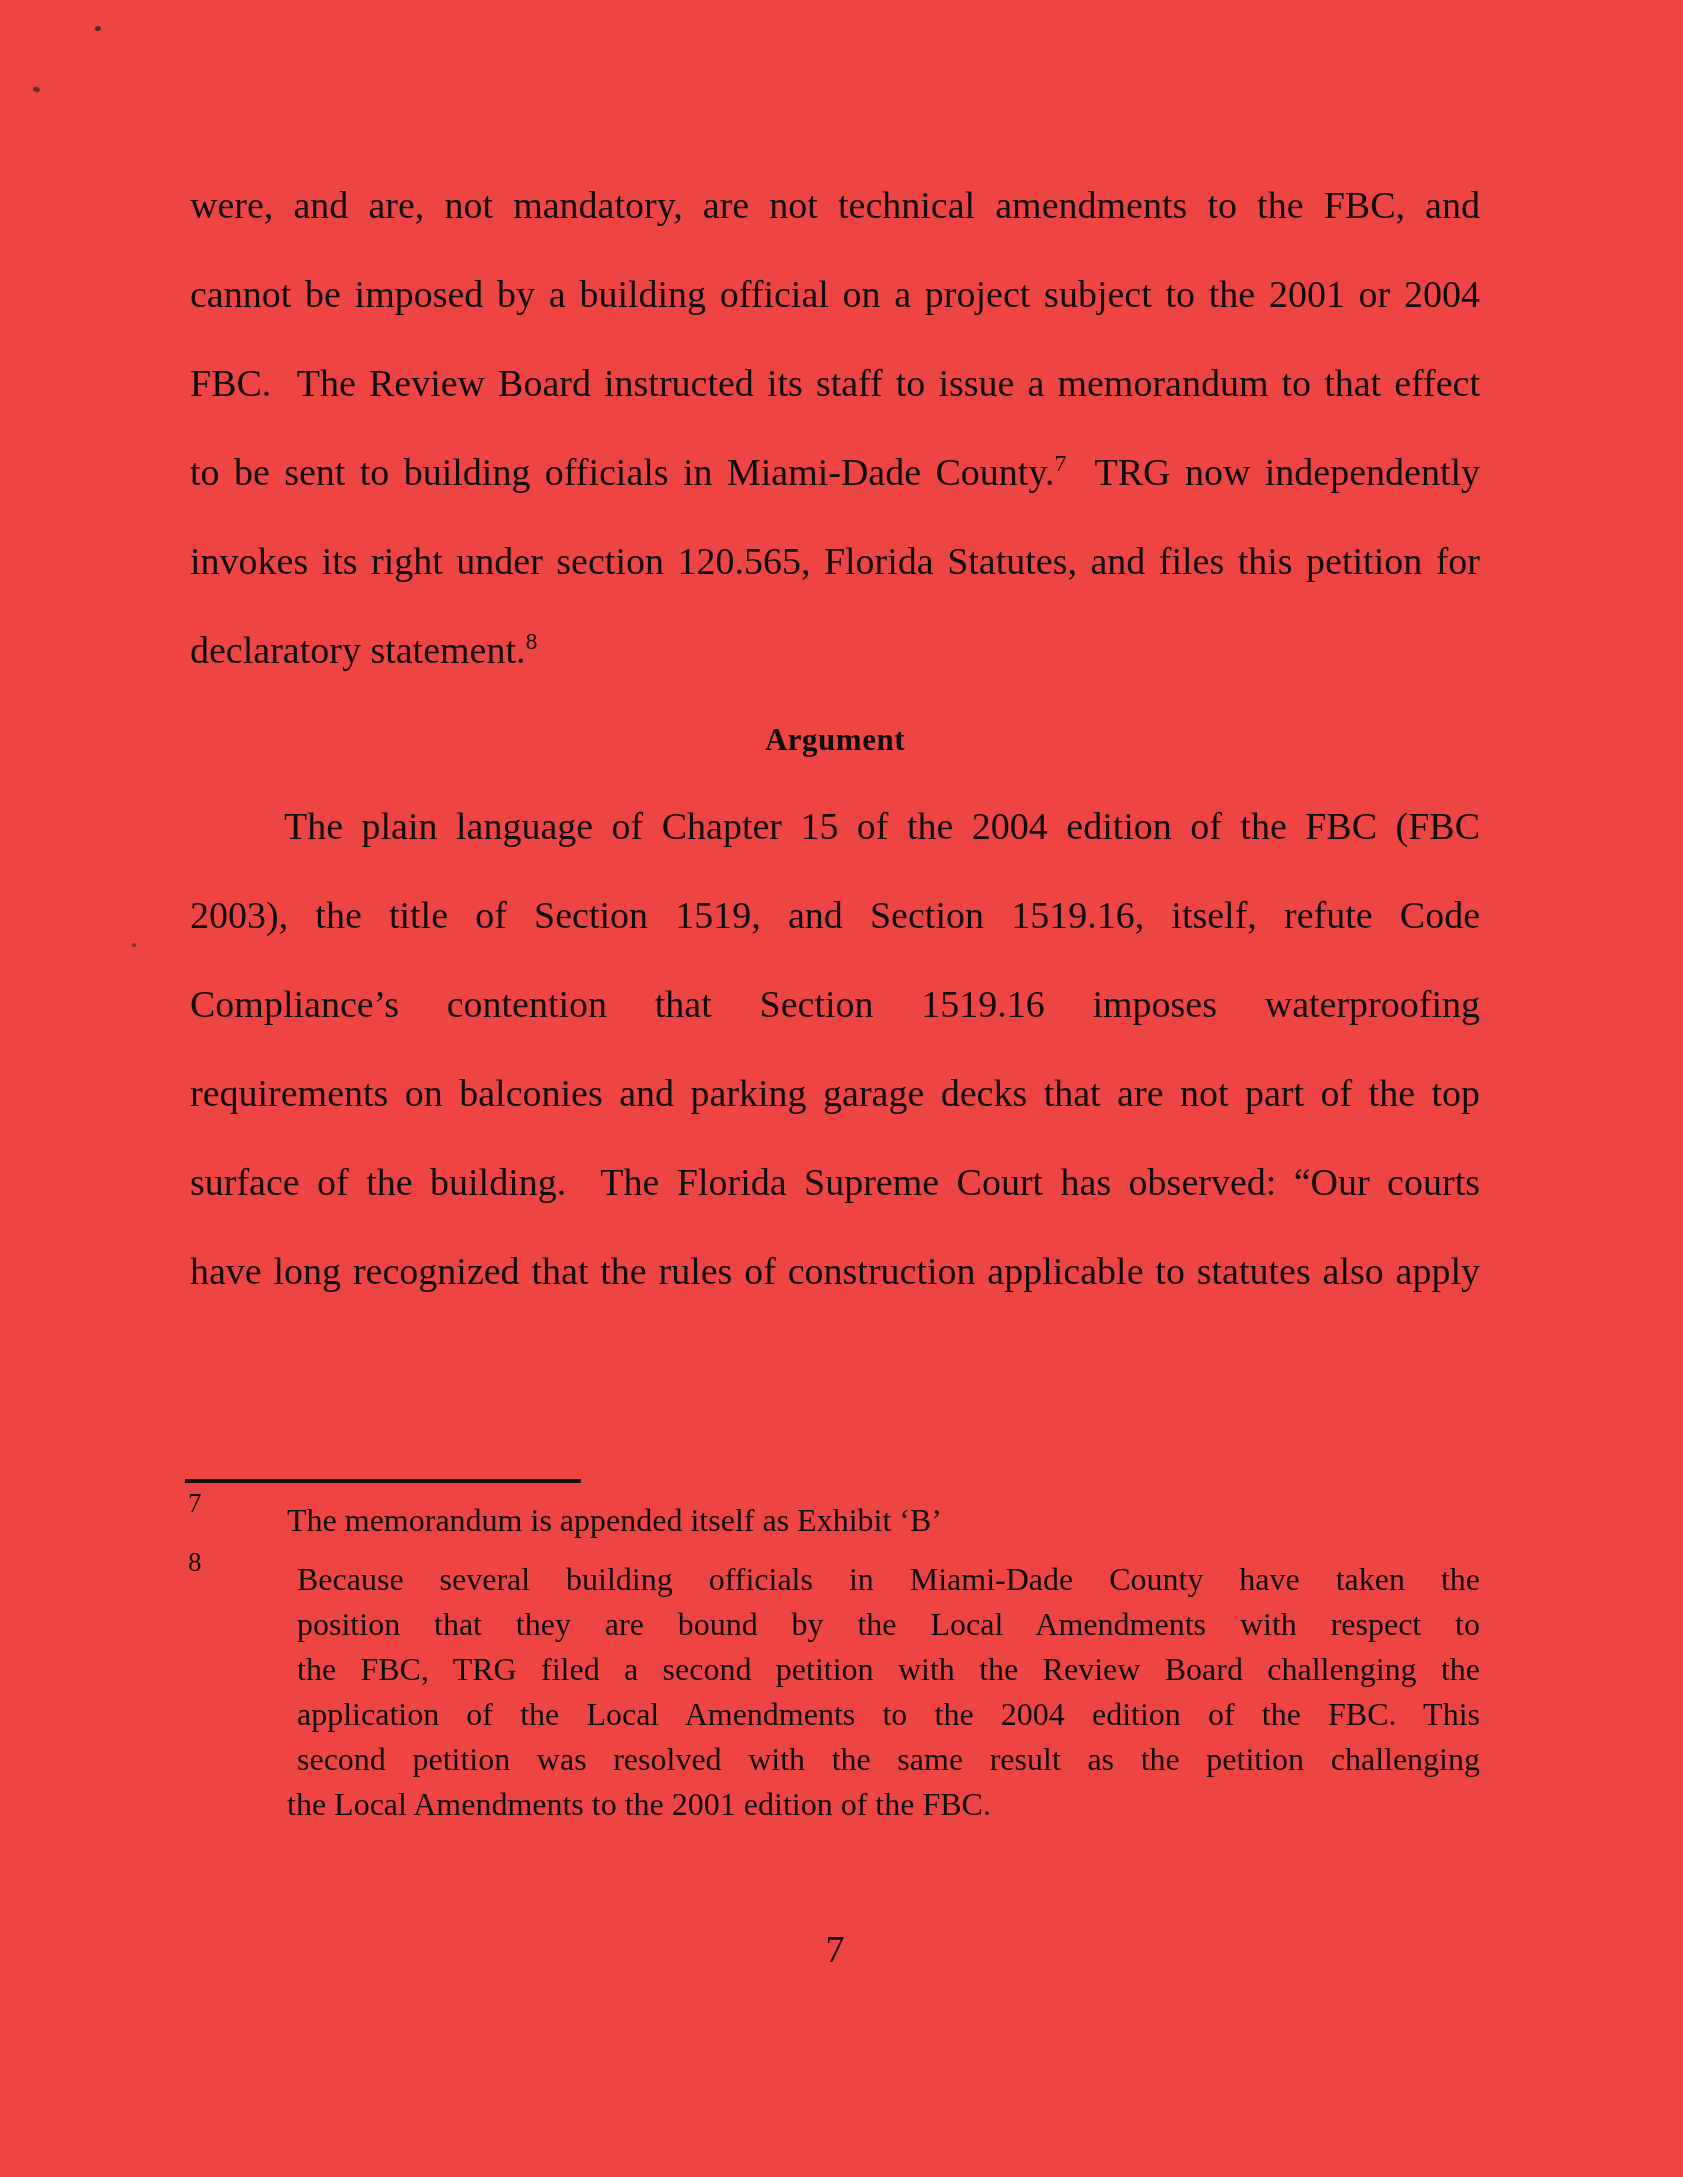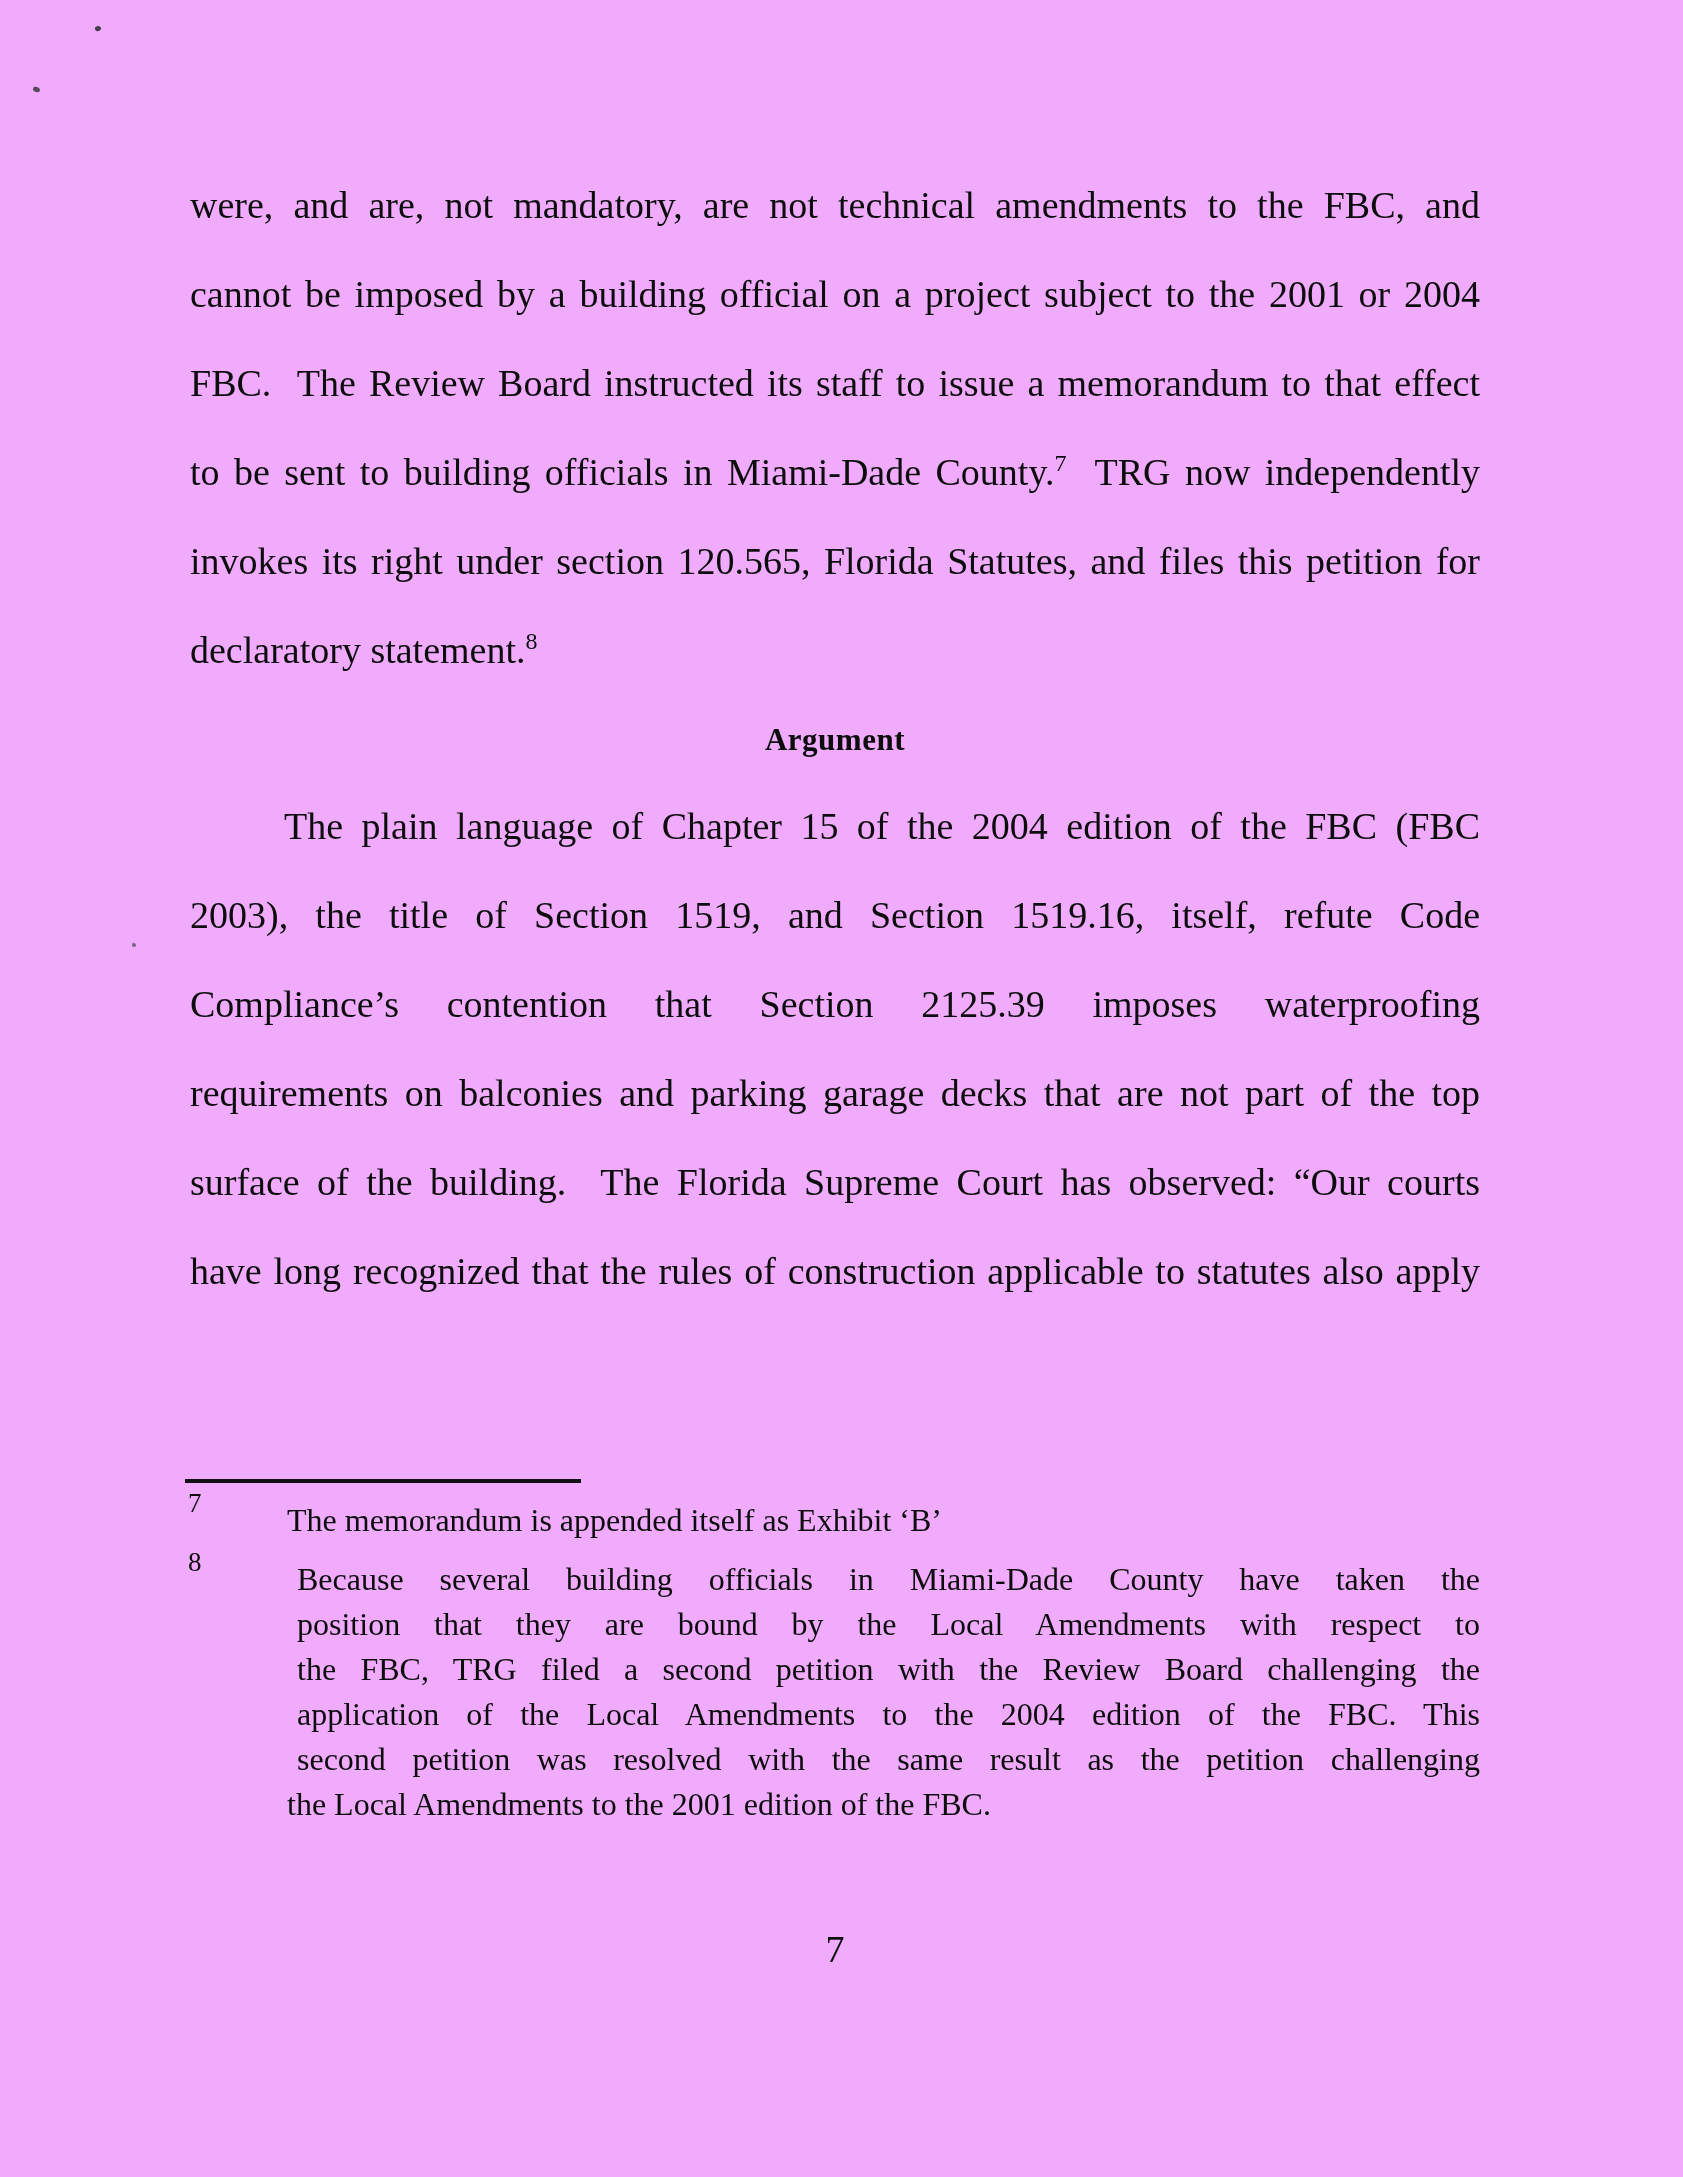--- a/index.html
+++ b/index.html
@@ -4,21 +4,21 @@
 <style>
   html, body {
     margin: 0;
     padding: 0;
     background: #e8e8e8;
   }
   .page {
     position: relative;
     width: 1683px;
     height: 2177px;
-    background: #f0abfc;
+    background: #ef4444;
     font-family: "Liberation Serif", "DejaVu Serif", serif;
     color: #0d0d0d;
     overflow: hidden;
     margin: 0 auto;
   }
   .body-text {
     position: absolute;
     left: 190px;
     top: 161px;
     width: 1290px;
@@ -118,21 +118,21 @@
         <div class="line j">cannot be imposed by a building official on a project subject to the 2001 or 2004</div>
         <div class="line j">FBC.&nbsp; The Review Board instructed its staff to issue a memorandum to that effect</div>
         <div class="line j">to be sent to building officials in Miami-Dade County.<sup class="fnref">7</sup>&nbsp; TRG now independently</div>
         <div class="line j">invokes its right under section 120.565, Florida Statutes, and files this petition for</div>
         <div class="line">declaratory statement.<sup class="fnref">8</sup></div>
       </div>
     <div class="heading-line">Argument</div>
     <div class="para" id="paragraph-2" style="margin-top:-2px;font-family:Liberation Serif, serif;">
         <div class="line j indent">The plain language of Chapter 15 of the 2004 edition of the FBC (FBC</div>
         <div class="line j">2003), the title of Section 1519, and Section 1519.16, itself, refute Code</div>
-        <div class="line j">Compliance’s contention that Section 2125.39 imposes waterproofing</div>
+        <div class="line j">Compliance’s contention that Section 1519.16 imposes waterproofing</div>
         <div class="line j">requirements on balconies and parking garage decks that are not part of the top</div>
         <div class="line j">surface of the building.&nbsp; The Florida Supreme Court has observed: “Our courts</div>
         <div class="line j">have long recognized that the rules of construction applicable to statutes also apply</div>
       </div>
   </div>
 
   <div class="footnote-rule"></div>
 
   <div class="footnote" id="footnote-7">
     <span class="fn-marker">7</span>

